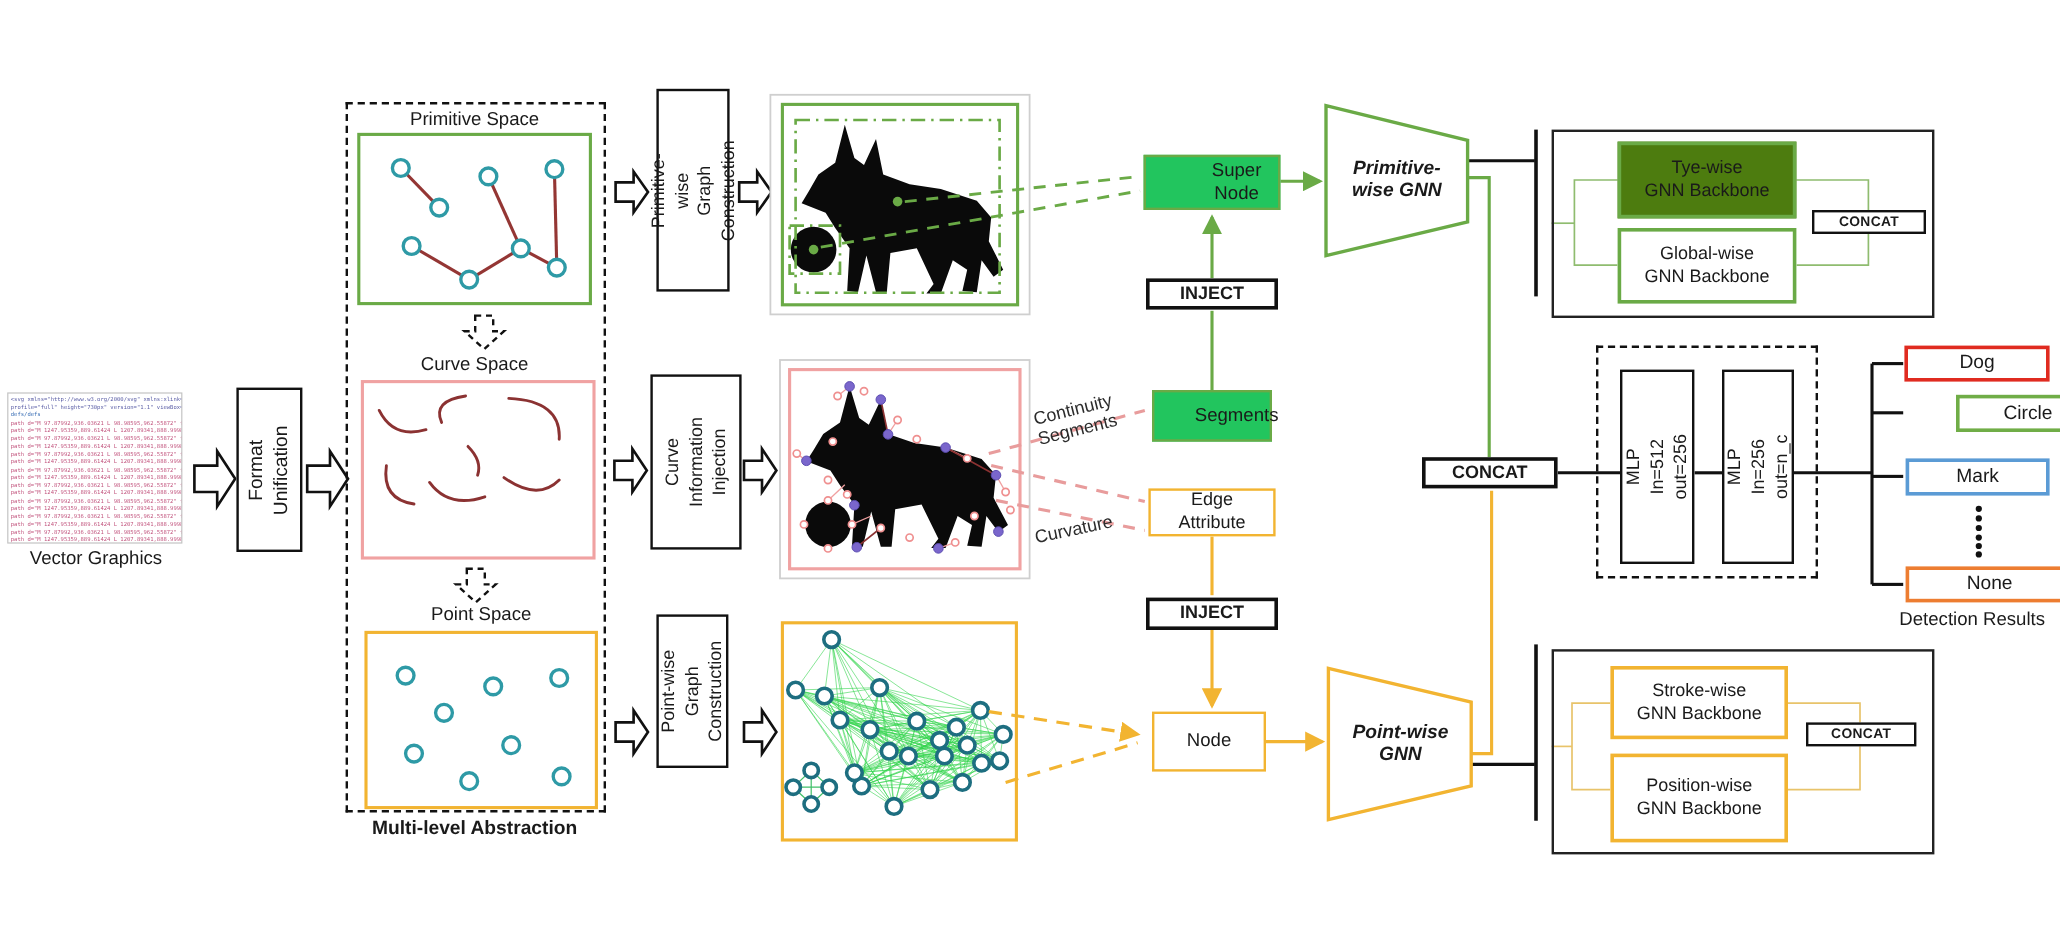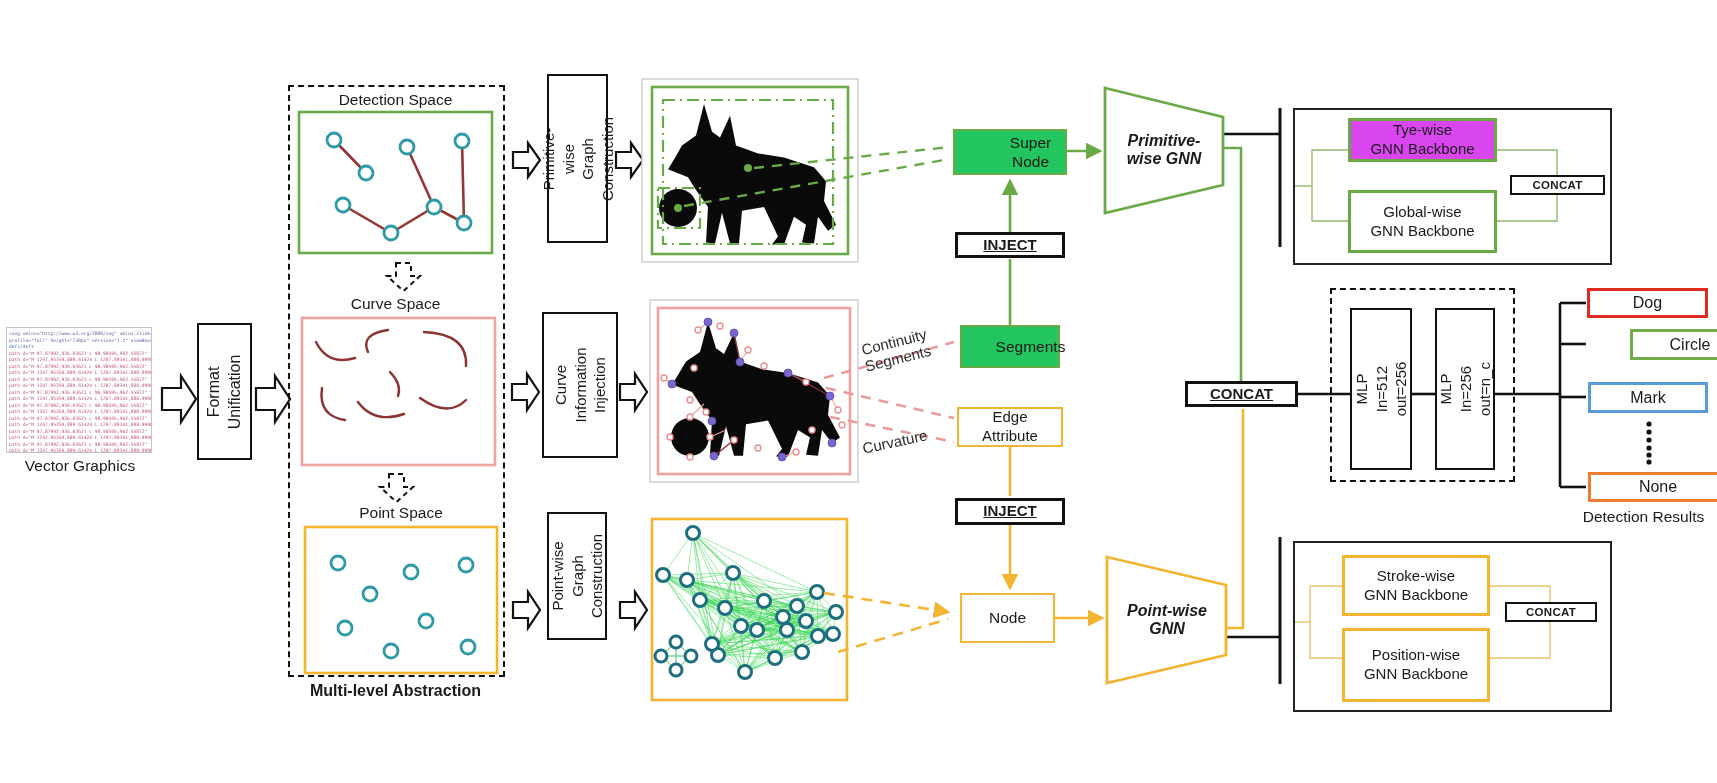--- a/index.html
+++ b/index.html
@@ -12,21 +12,21 @@
        text-align:center;white-space:pre-line;}
   .rotbox{position:absolute;box-sizing:border-box;}
   .rot{position:absolute;left:50%;top:50%;transform:translate(-50%,-50%) rotate(-90deg);
        text-align:center;white-space:pre-line;line-height:1.3;}
   .blk{border:2.6px solid #111;background:#fff;}
   .blk3{border:3px solid #111;background:#fff;}
   .greenb{border:2.6px solid #6aaa46;background:#22c55e;padding-left:41px;}
   .yellowb{border:2.6px solid #f2b431;background:#fff;}
   .dashedb{border:2.5px dashed #111;background:transparent;}
   .fs15{font-size:15px;} .fs155{font-size:15.5px;} .fs16{font-size:16px;}
-  .bold{font-weight:bold;} .semi{font-weight:600;text-decoration:underline;}
+  .bold{font-weight:bold;} .semi{font-weight:600;}
   .ital{font-style:italic;font-weight:600;}
   .concat-sm{font-size:11.5px;font-weight:700;letter-spacing:.3px;}
   .backbone{font-size:15px;}
   #code-img{position:absolute;left:6px;top:327px;width:146px;height:126px;
             border:1px solid #c4c4c4;background:#fff;box-sizing:border-box;
             overflow:hidden;padding:3px 2px;}
   .cl{font-family:"DejaVu Sans Mono",monospace;font-size:4.6px;line-height:1.42;
       white-space:nowrap;color:#c2557e;}
   .cl-h{color:#5b5ea6;} .cl-d{color:#3b6fb5;}
   .annot{position:absolute;display:flex;align-items:center;justify-content:center;
@@ -515,21 +515,21 @@
       </div>
     </div>
 <div class="lbl fs155" style="left:0px;top:456px;width:160px;height:20px">Vector Graphics</div>
 
 <div class="rotbox blk" style="left:197px;top:323px;width:55px;height:137px">
   <span class="rot fs16">Format
 Unification</span>
 </div>
 
 <div class="rotbox dashedb" style="left:288px;top:85px;width:217px;height:592px"></div>
-<div class="lbl fs155" style="left:298px;top:90px;width:195px;height:20px">Detection Space</div>
+<div class="lbl fs155" style="left:298px;top:90px;width:195px;height:20px">Primitive Space</div>
 <div class="lbl fs155" style="left:298px;top:294px;width:195px;height:20px">Curve Space</div>
 <div class="lbl fs155" style="left:305px;top:503px;width:192px;height:20px">Point Space</div>
 <div class="lbl bold" style="left:283px;top:680px;width:225px;height:22px;font-size:16px">Multi-level Abstraction</div>
 
 <div class="rotbox blk" style="left:547px;top:74px;width:61px;height:169px">
   <span class="rot fs15">Primitive-wise
 Graph Construction</span>
 </div>
 <div class="rotbox blk" style="left:542px;top:312px;width:76px;height:146px">
   <span class="rot fs15">Curve
@@ -555,21 +555,21 @@
 <div class="annot fs15" style="left:845px;top:431px;width:100px;height:22px;transform:rotate(-12deg)">Curvature</div>
 
 <div class="lbl ital fs16" style="left:1110px;top:128px;width:108px;height:44px">Primitive-
 wise GNN</div>
 <div class="lbl ital fs16" style="left:1112px;top:598px;width:110px;height:44px">Point-wise
 GNN</div>
 
 <div class="box blk3 fs15 semi" style="left:1185px;top:381px;width:113px;height:26px">CONCAT</div>
 
 <div class="rotbox" style="left:1293px;top:108px;width:319px;height:157px;border:2.4px solid #222"></div>
-<div class="box backbone" style="left:1348px;top:118px;width:149px;height:44px;border:3px solid #6aaa46;background:#d946ef">Tye-wise
+<div class="box backbone" style="left:1348px;top:118px;width:149px;height:64px;border:3px solid #6aaa46;background:#4d7c0f">Tye-wise
 GNN Backbone</div>
 <div class="box backbone" style="left:1348px;top:190px;width:149px;height:63px;border:3px solid #6aaa46;background:#fff">Global-wise
 GNN Backbone</div>
 <div class="box concat-sm" style="left:1510px;top:175px;width:95px;height:20px;border:2.5px solid #111;background:#fff">CONCAT</div>
 
 <div class="rotbox" style="left:1293px;top:541px;width:319px;height:171px;border:2.4px solid #222"></div>
 <div class="box backbone" style="left:1342px;top:555px;width:148px;height:61px;border:3px solid #f2b431;background:#fff">Stroke-wise
 GNN Backbone</div>
 <div class="box backbone" style="left:1342px;top:628px;width:148px;height:74px;border:3px solid #f2b431;background:#fff">Position-wise
 GNN Backbone</div>

